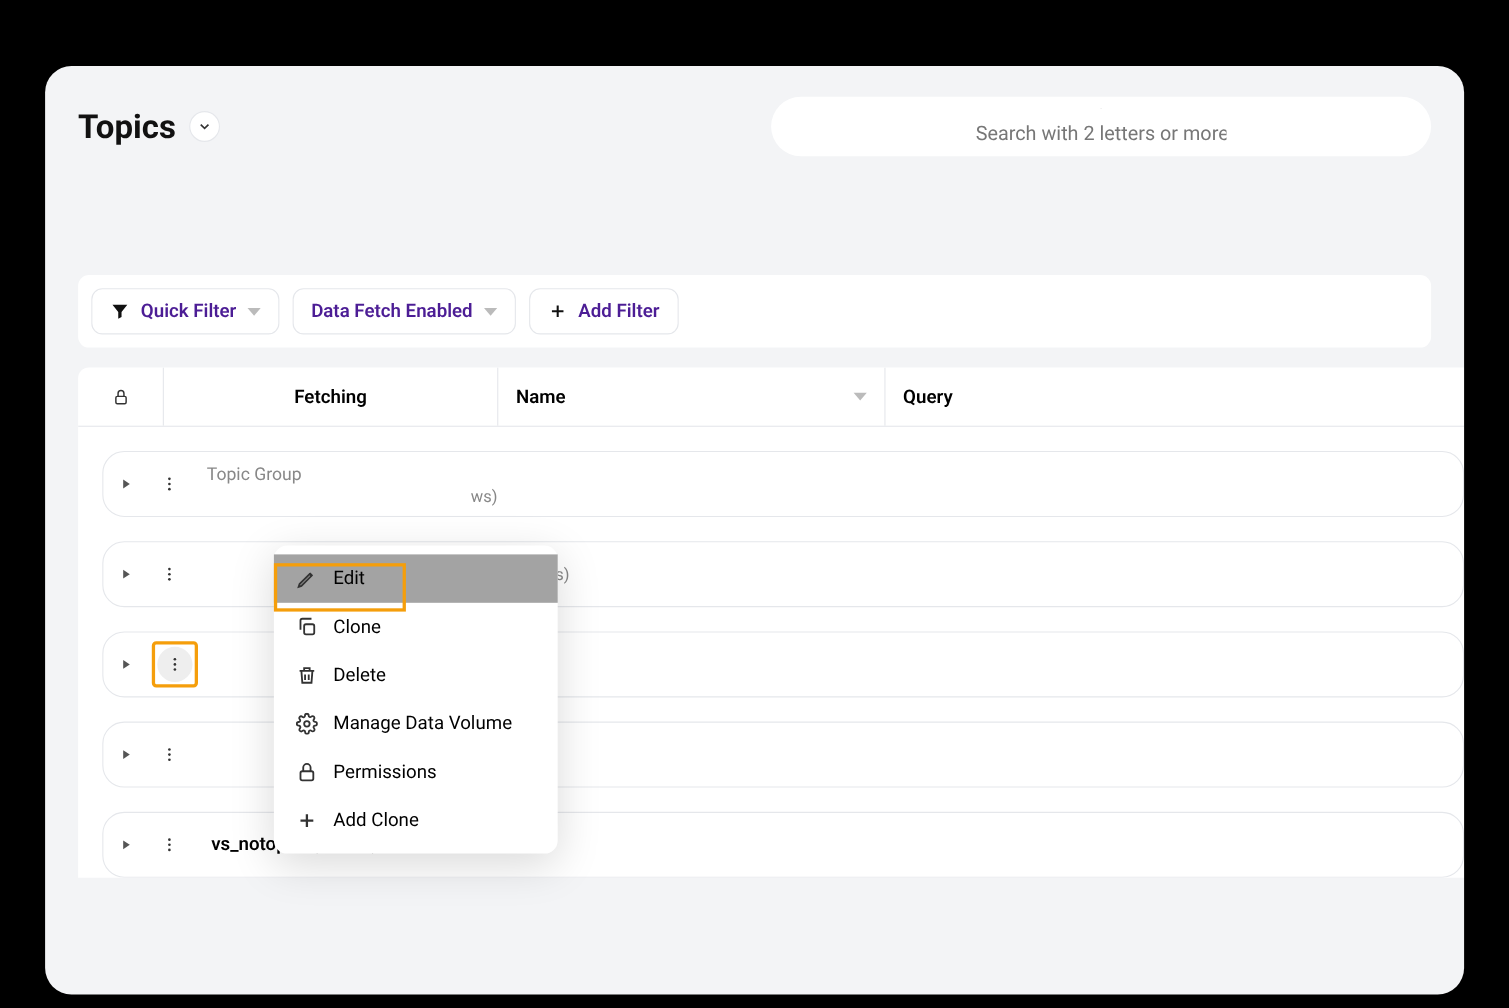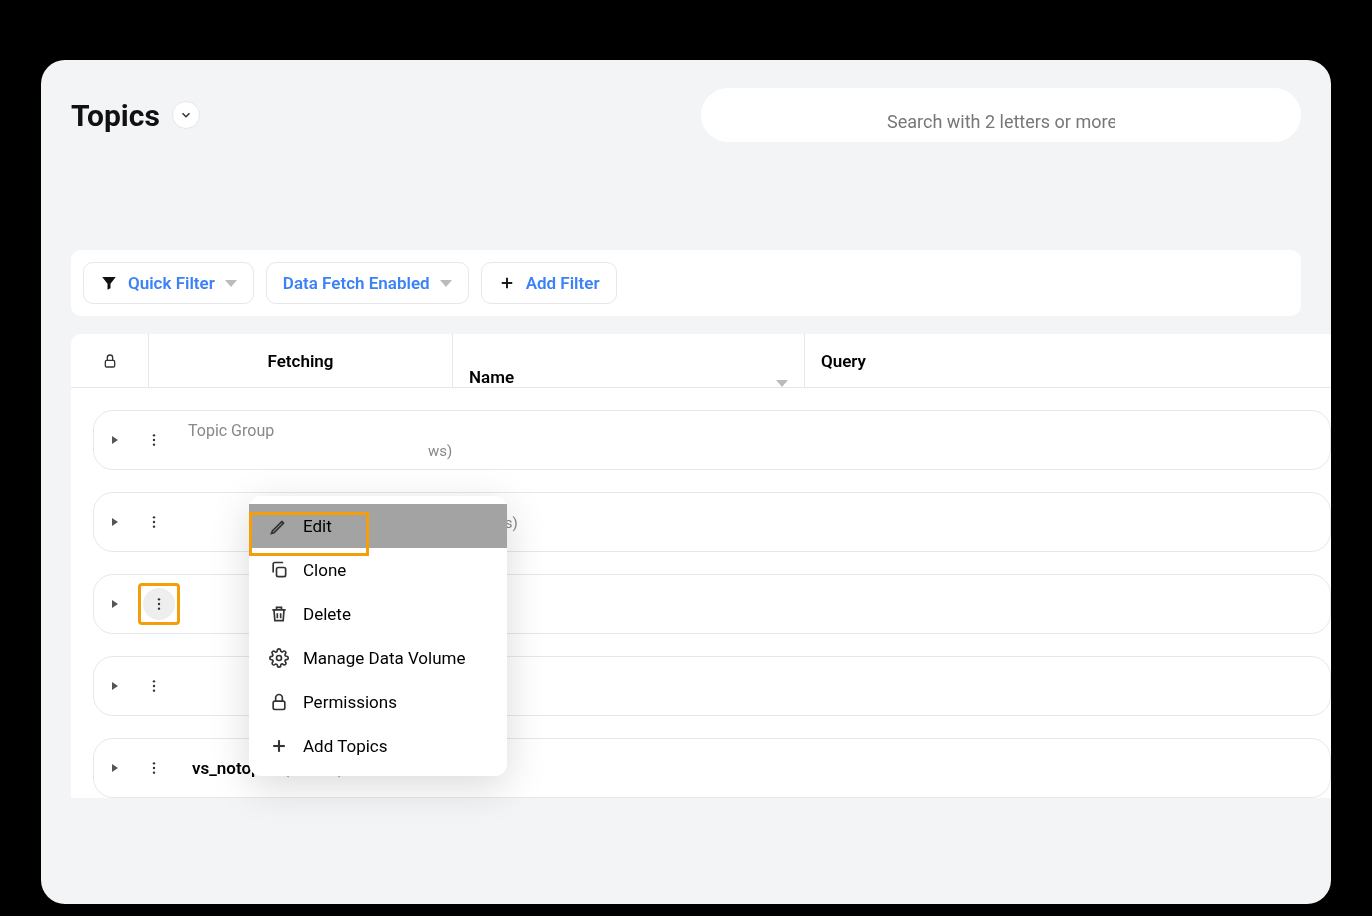--- a/index.html
+++ b/index.html
@@ -81,21 +81,21 @@
     .filter-btn {
       display: flex;
       align-items: center;
       gap: 10px;
       background: #fff;
       border: 1px solid #e5e7eb;
       border-radius: 10px;
       padding: 8px 16px;
       font-size: 17px;
       font-weight: 600;
-      color: #3b82f6;
+      color: #4c1d95;
       cursor: pointer;
       height: 42px;
     }
     .filter-btn .caret {
       color: #bbb;
     }
     .filter-btn svg {
       flex-shrink: 0;
     }
     .table-container {
@@ -127,21 +127,21 @@
       align-items: center;
       font-weight: 600;
       font-size: 17px;
     }
     .col-name {
       width: 352px;
       display: flex;
       justify-content: space-between;
       border-right: 1px solid #e5e7eb;
       height: 100%;
-      align-items: flex-end;
+      align-items: center;
       font-weight: 600;
       font-size: 17px;
       padding: 0 16px;
     }
     .col-query {
       flex: 1;
       padding: 0 16px;
       font-weight: 600;
       font-size: 17px;
     }
@@ -432,19 +432,19 @@
           <rect x="5" y="11" width="14" height="10" rx="2"></rect>
           <path d="M8 11V7a4 4 0 0 1 8 0v4"></path>
         </svg>
       <span>Permissions</span>
     </div>
     <div class="menu-item">
       <svg viewBox="0 0 24 24" fill="none" stroke="#333" stroke-width="2.5">
           <line x1="12" y1="5" x2="12" y2="19"></line>
           <line x1="5" y1="12" x2="19" y2="12"></line>
         </svg>
-      <span>Add Topics</span>
+      <span>Add Clone</span>
     </div>
   </div>
 
   <div class="edit-highlight"></div>
 
 </div>
 
 </body></html>

